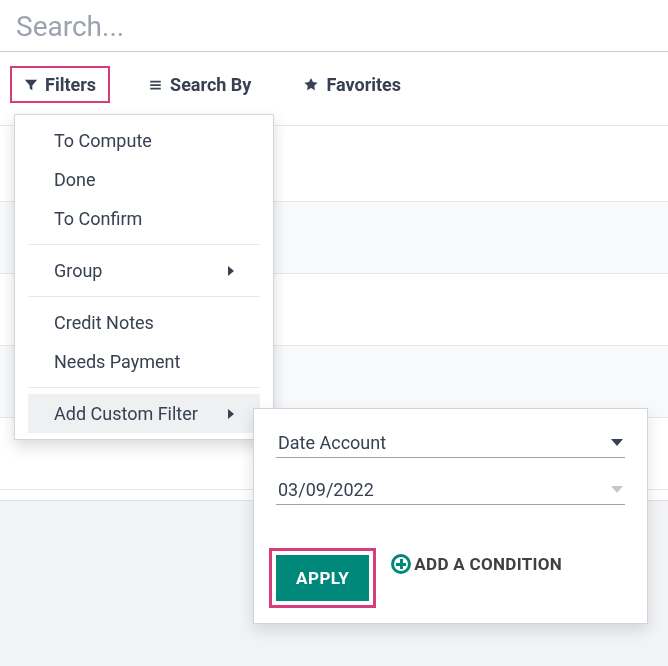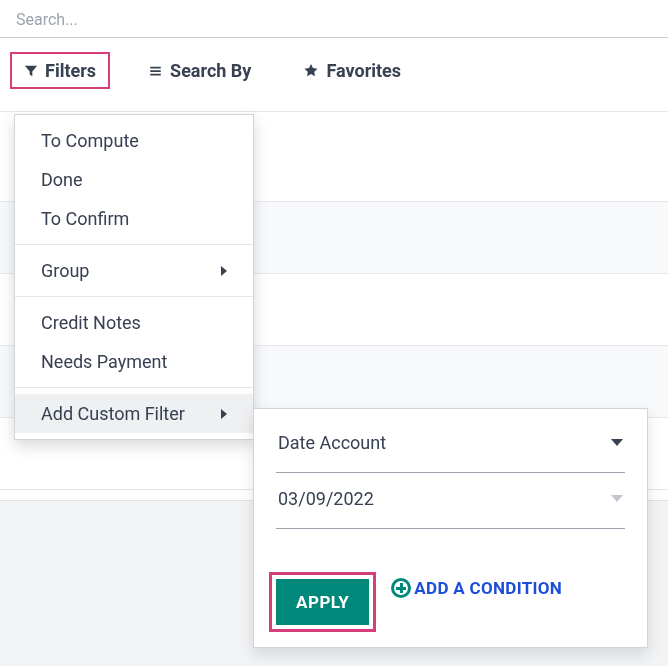--- a/index.html
+++ b/index.html
@@ -7,21 +7,21 @@
 
   .search-bar {
     width: 100%;
     padding: 10px 12px 8px 16px;
     border-bottom: 1px solid #c9ccd0;
   }
   .search-input {
     width: 100%;
     border: none;
     outline: none;
-    font-size: 16px;
+    font-size: 28px;
     color: #7f1d1d;
     background: transparent;
   }
   .search-input::placeholder { color: #9ca3af; }
 
   .toolbar {
     display: flex;
     align-items: center;
     gap: 14px;
     padding: 14px 0 22px 0;
@@ -66,26 +66,26 @@
     left: 0; right: 0;
     border-top: 1px solid #dee2e6;
     height: 200px;
     background: #f1f3f5;
   }
 
   .dropdown {
     position: absolute;
     top: 114px;
     left: 14px;
-    width: 240px;
+    width: 260px;
     background: #fff;
     border: 1px solid #d1d5db;
     box-shadow: 0 6px 14px rgba(0,0,0,0.15);
     z-index: 10;
-    padding: 6px 0;
+    padding: 6px 13px;
   }
   .dd-item {
     padding: 9px 26px;
     font-size: 18px;
     color: #374151;
     cursor: pointer;
     display: flex;
     align-items: center;
     justify-content: space-between;
   }
@@ -107,22 +107,22 @@
     border: 1px solid #d1d5db;
     box-shadow: 0 6px 14px rgba(0,0,0,0.12);
     z-index: 15;
     padding: 18px 22px 22px 22px;
   }
   .field-row {
     display: flex;
     align-items: center;
     justify-content: space-between;
     border-bottom: 1px solid #9ca3af;
-    padding: 5px 2px 19px 2px;
-    margin-bottom: 10px;
+    padding: 5px 2px 4px 2px;
+    margin-bottom: 16px;
     cursor: pointer;
   }
   .field-row .val {
     font-size: 18px;
     color: #374151;
   }
   .caret-down {
     display:inline-block; width:0; height:0;
     border-left: 6px solid transparent;
     border-right: 6px solid transparent;
@@ -146,21 +146,21 @@
     border: none;
     cursor: pointer;
     outline: 3px solid #d83d7b;
     outline-offset: 4px;
     margin-top: 28px;
   }
   .add-cond {
     display: inline-flex;
     align-items: center;
     gap: 3px;
-    color: #1d4ed8;
+    color: #404040;
     font-weight: 700;
     font-size: 17px;
     letter-spacing: 0.3px;
     cursor: pointer;
   }
   .plus-circle {
     width: 20px; height: 20px;
     border: 3px solid #00897b;
     border-radius: 50%;
     position: relative;

